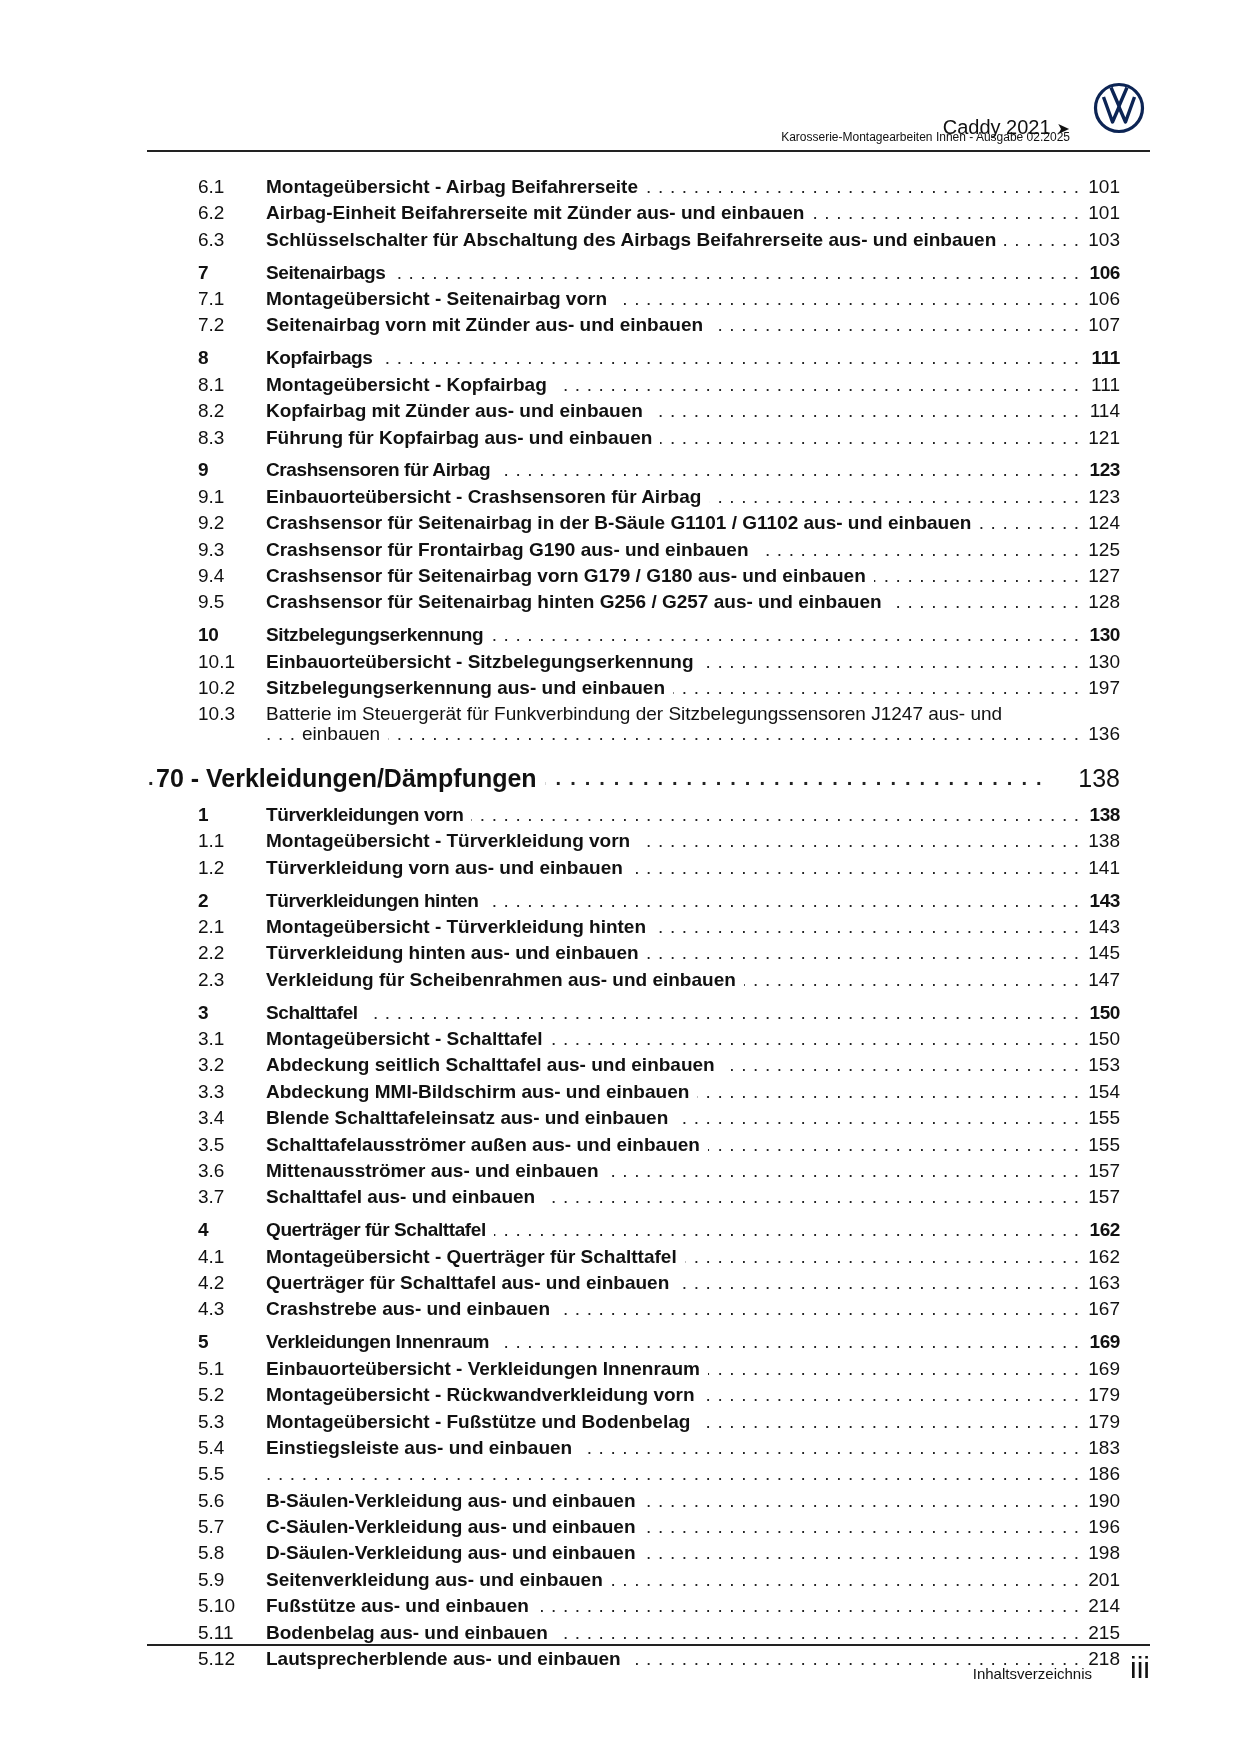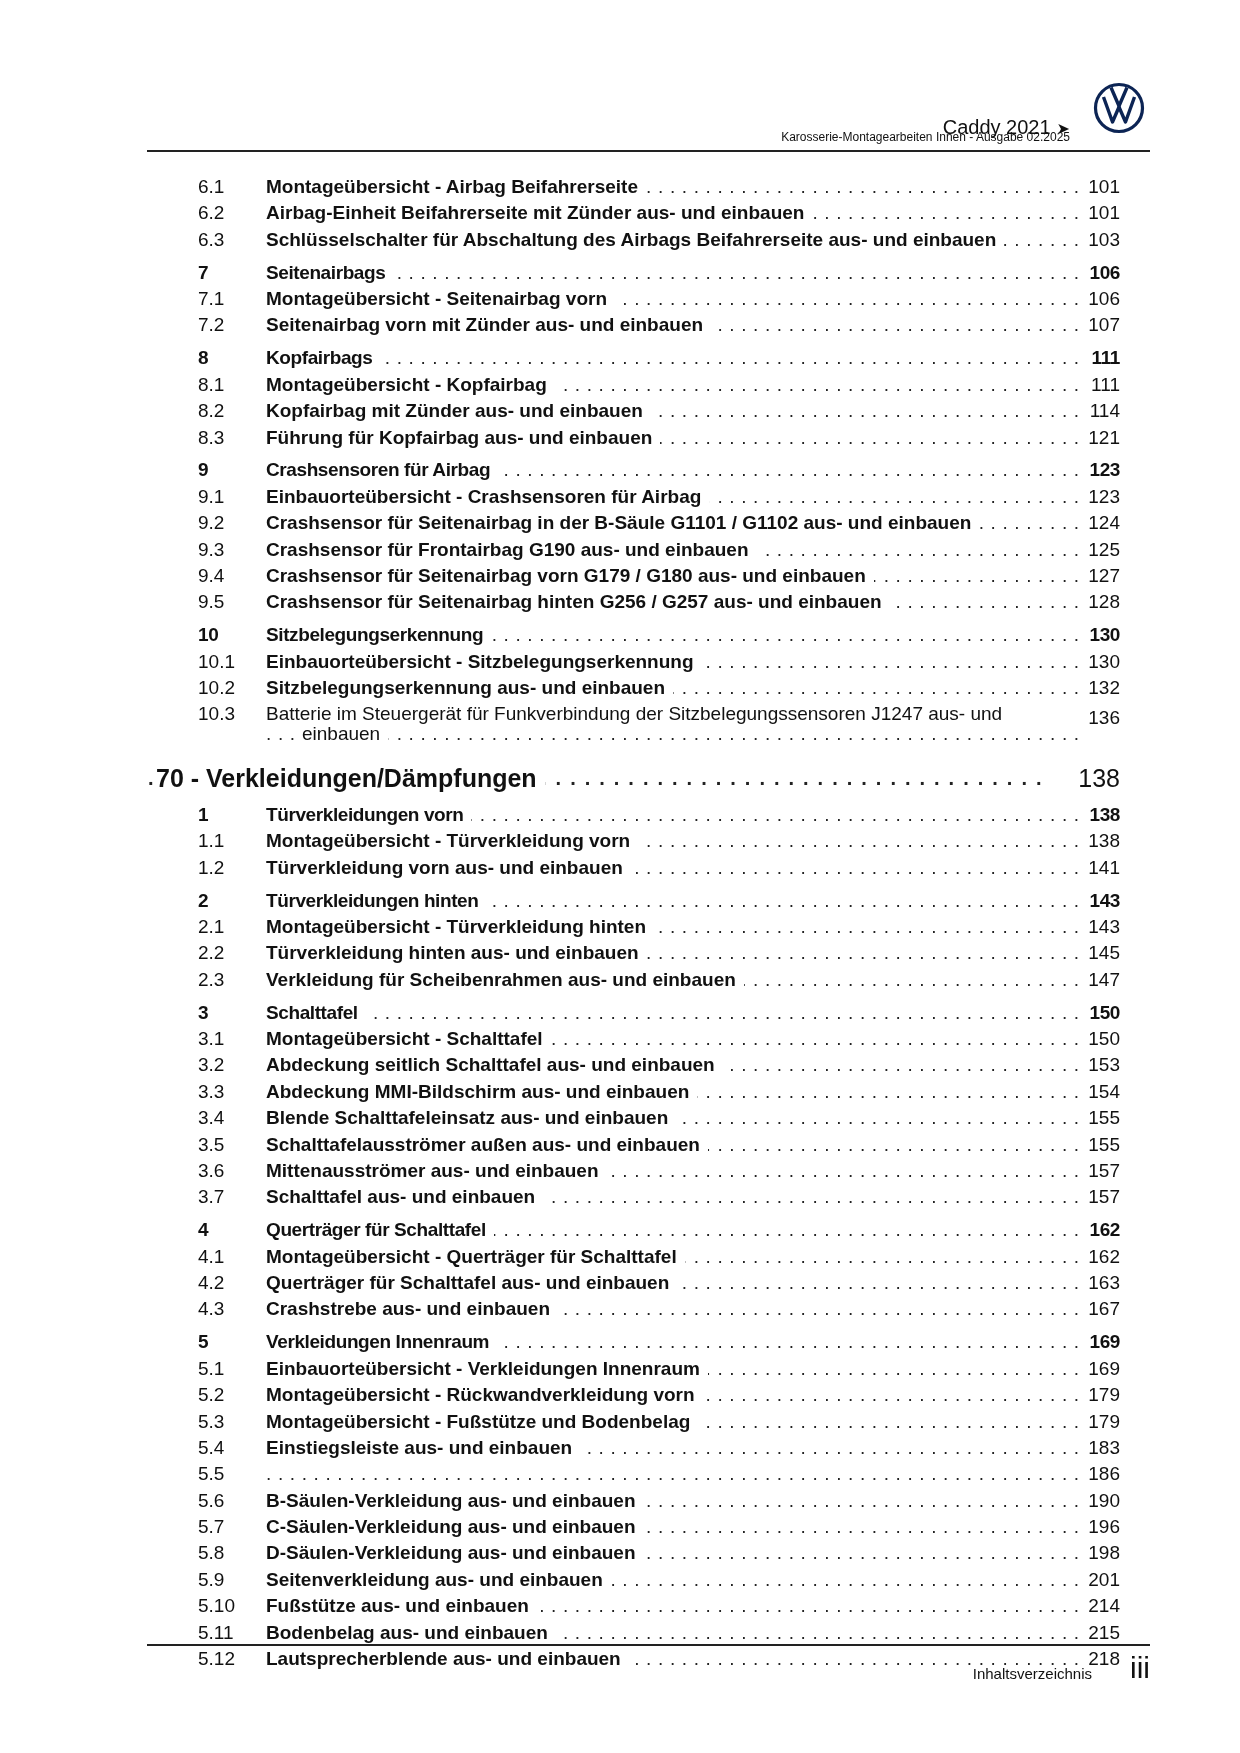--- a/index.html
+++ b/index.html
@@ -15,21 +15,21 @@
   .row.heading { margin-top: 6.5px; font-weight: bold; letter-spacing: -0.4px; }
   .row .num { position: absolute; left: 198px; }
   .row .title { position: absolute; left: 266px; right: 98px; overflow: hidden; font-weight: bold; }
   .row .title .txt { background: #fff; padding-right: 8px; position: relative; z-index: 1; }
   .row .leader { position: absolute; left: 266px; right: 130px; top: 0; overflow: hidden; letter-spacing: 6.6px; color: #222; font-weight: normal; }
   .row .page { position: absolute; right: 90px; text-align: right; }
   .row.wrap { height: 46px; }
   .row.wrap .line1 { position: absolute; left: 266px; top: 0; }
   .row.wrap .line2 { position: absolute; left: 266px; top: 20px; background: #fff; padding-right: 8px; z-index: 1; margin-left: 36px; }
   .row.wrap .leader { top: 20px; }
-  .row.wrap .page { top: 4px; text-align: center; }
+  .row.wrap .page { top: 20px; text-align: center; }
   .row.chapter { height: 34px; line-height: 34px; font-size: 25px; margin-top: 14px; margin-bottom: 2px; }
   .row.chapter .title { left: 148px; margin-left: 8px; }
   .row.chapter .leader { left: 148px; right: 160px; letter-spacing: 9px; font-size: 20px; font-weight: bold; }
   .row.chapter .page { right: 90px; }
   .footer-rule { position: absolute; left: 147px; width: 1003px; top: 1644px; border-top: 2px solid #222; }
   .footer-label { position: absolute; right: 148px; top: 1665px; font-size: 15px; line-height: 18px; }
   .footer-page { position: absolute; right: 90px; top: 1652px; font-size: 30px; line-height: 32px; }
 </style>
 </head>
 <body>
@@ -152,21 +152,21 @@
       <div class="row">
         <span class="num">10.1</span>
         <span class="leader">............................................................................................................................................</span>
         <span class="title"><span class="txt">Einbauorteübersicht - Sitzbelegungserkennung</span></span>
         <span class="page">130</span>
       </div>
       <div class="row">
         <span class="num">10.2</span>
         <span class="leader">............................................................................................................................................</span>
         <span class="title"><span class="txt">Sitzbelegungserkennung aus- und einbauen</span></span>
-        <span class="page">132</span>
+        <span class="page">197</span>
       </div>
     </div>
 
   <div class="row wrap">
     <span class="num">10.3</span>
     <span class="line1">Batterie im Steuergerät für Funkverbindung der Sitzbelegungssensoren J1247 aus- und</span>
     <span class="leader">..........................................................................................</span>
     <span class="line2">einbauen</span>
     <span class="page">136</span>
   </div>

